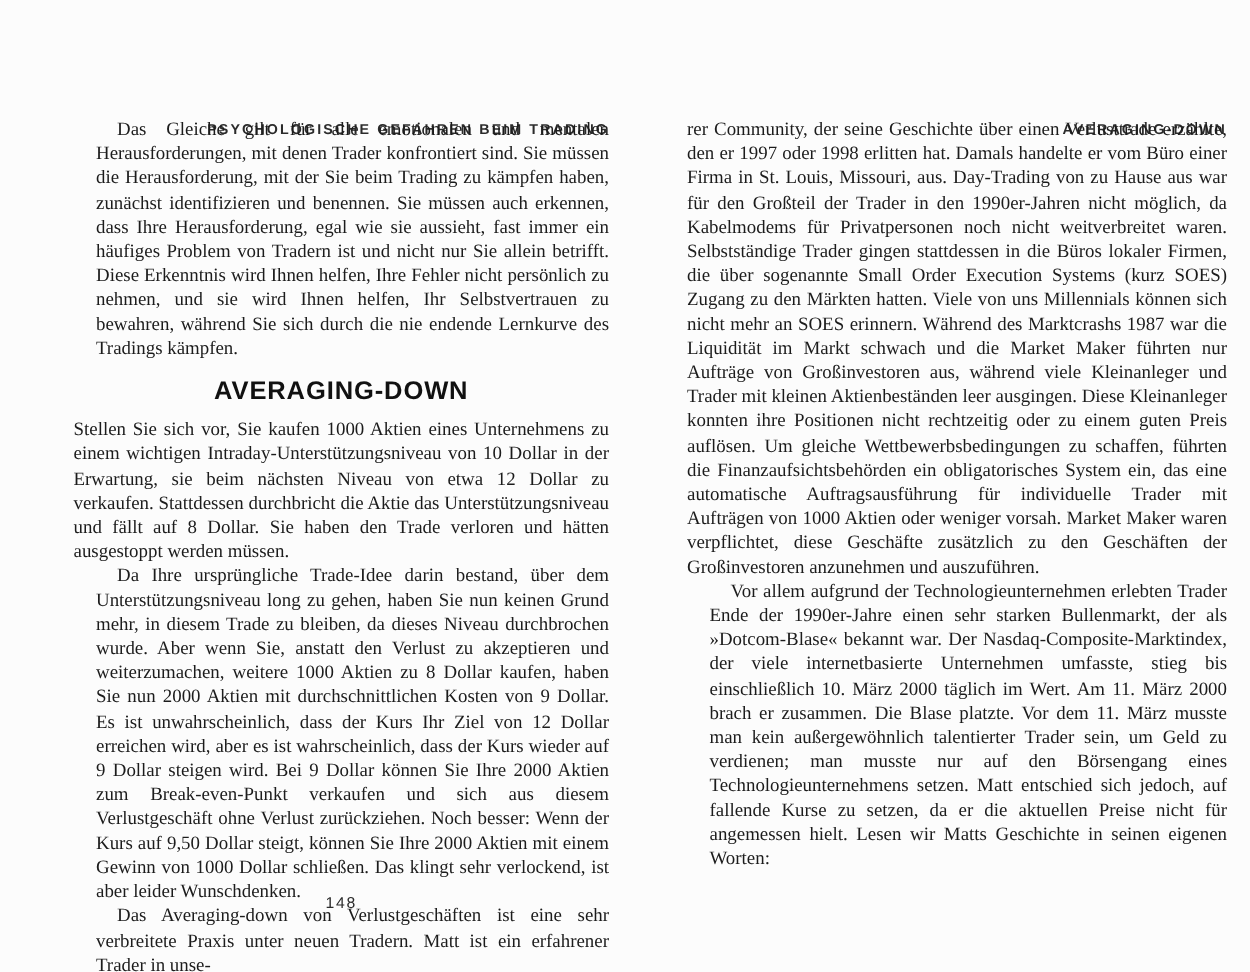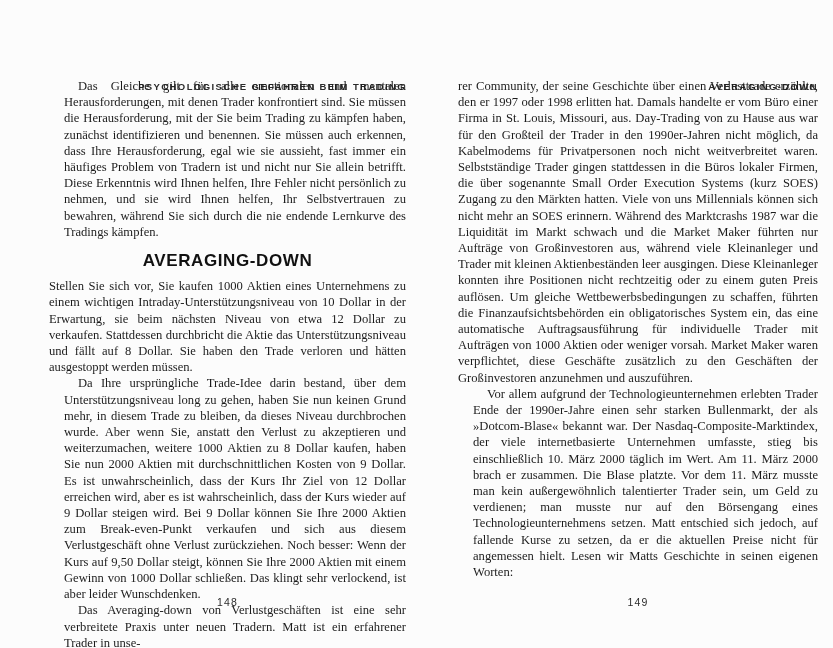--- a/index.html
+++ b/index.html
@@ -96,16 +96,15 @@
       </div>
     <footer class="page-number">148</footer>
   </section>
 
   <section class="page page-right">
     <header class="running-header">AVERAGING-DOWN</header>
     <div class="page-body">
         <p class="para">rer Community, der seine Geschichte über einen Verlusttrade erzählte, den er 1997 oder 1998 erlitten hat. Damals handelte er vom Büro einer Firma in St. Louis, Missouri, aus. Day-Trading von zu Hause aus war für den Großteil der Trader in den 1990er-Jahren nicht möglich, da Kabelmodems für Privatpersonen noch nicht weitverbreitet waren. Selbstständige Trader gingen stattdessen in die Büros lokaler Firmen, die über sogenannte Small Order Execution Systems (kurz SOES) Zugang zu den Märkten hatten. Viele von uns Millennials können sich nicht mehr an SOES erinnern. Während des Marktcrashs 1987 war die Liquidität im Markt schwach und die Market Maker führten nur Aufträge von Großinvestoren aus, während viele Kleinanleger und Trader mit kleinen Aktienbeständen leer ausgingen. Diese Kleinanleger konnten ihre Positionen nicht rechtzeitig oder zu einem guten Preis auflösen. Um gleiche Wettbewerbsbedingungen zu schaffen, führten die Finanzaufsichtsbehörden ein obligatorisches System ein, das eine automatische Auftragsausführung für individuelle Trader mit Aufträgen von 1000 Aktien oder weniger vorsah. Market Maker waren verpflichtet, diese Geschäfte zusätzlich zu den Geschäften der Großinvestoren anzunehmen und auszuführen.</p>
         <p class="para indent">Vor allem aufgrund der Technologieunternehmen erlebten Trader Ende der 1990er-Jahre einen sehr starken Bullenmarkt, der als »Dotcom-Blase« bekannt war. Der Nasdaq-Composite-Marktindex, der viele internetbasierte Unternehmen umfasste, stieg bis einschließlich 10. März 2000 täglich im Wert. Am 11. März 2000 brach er zusammen. Die Blase platzte. Vor dem 11. März musste man kein außergewöhnlich talentierter Trader sein, um Geld zu verdienen; man musste nur auf den Börsengang eines Technologieunternehmens setzen. Matt entschied sich jedoch, auf fallende Kurse zu setzen, da er die aktuellen Preise nicht für angemessen hielt. Lesen wir Matts Geschichte in seinen eigenen Worten:</p>
       </div>
-    <footer class="page-number">149</footer>
   </section>
 
 </div>
 
 </body></html>

